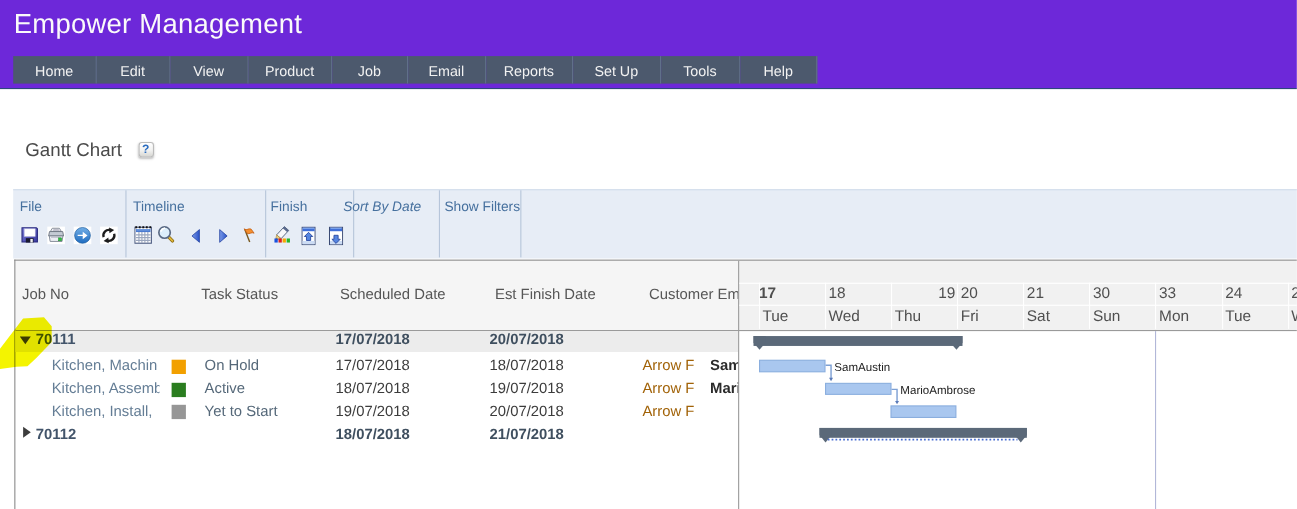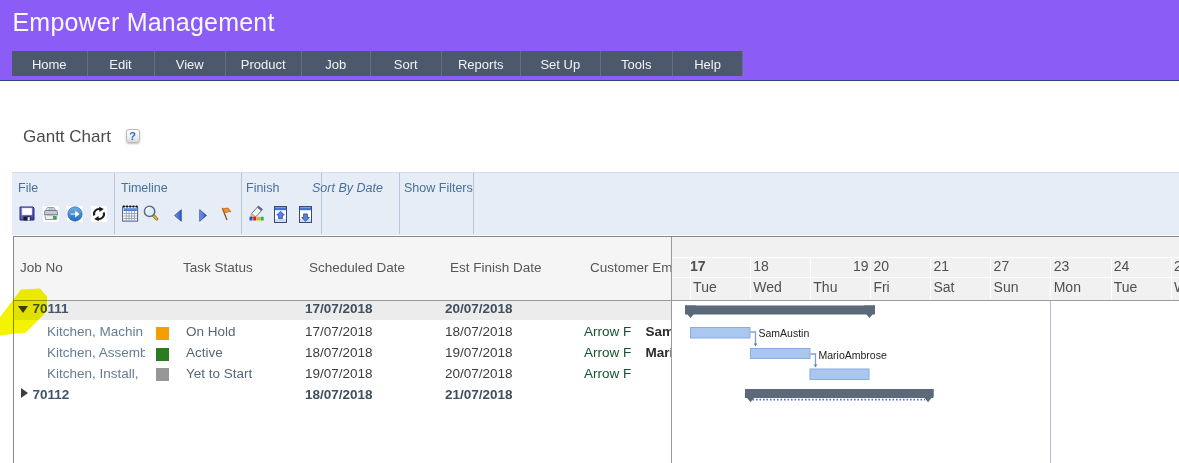--- a/index.html
+++ b/index.html
@@ -1,20 +1,20 @@
 <!DOCTYPE html>
 <html><head>
 <meta charset="utf-8">
 <style>
 * { margin:0; padding:0; box-sizing:border-box; }
 html,body { width:1179px; height:463px; background:#fff; font-family:"Liberation Sans",sans-serif; position:relative; overflow:hidden; }
 .abs { position:absolute; }
 
 
-#hdr { left:0; top:0; width:1179px; height:80px; background:#8b5cf6; }
+#hdr { left:0; top:0; width:1179px; height:80px; background:#6d28d9; }
 #hdr .title { position:absolute; left:12.5px; top:8px; font-size:25px; color:#fafafa; font-weight:400; letter-spacing:0.2px; }
 #hdrline { left:0; top:79.6px; width:1179px; height:1.5px; background:#2c477c; }
 #nav { left:12px; top:50.5px; height:25.2px; display:flex; }
 #nav div { height:25.2px; background:#4c596d; border-right:1px solid #60708a; color:#f2f2f2; font-size:13px; text-align:center; line-height:27px; }
 
 
 #gctitle { left:23px; top:126.5px; font-size:17px; color:#4a4a4a; }
 #helpico { left:125.5px; top:128.6px; width:14px; height:14px; border-radius:3px; background:linear-gradient(180deg,#ffffff 0%,#f2f2f1 55%,#d8d8d4 100%); border:1px solid #bbb; box-shadow:0 1px 2px rgba(0,0,0,0.25); color:#2a6cc0; font-size:11px; font-weight:bold; text-align:center; line-height:13.5px; }
 
 
@@ -37,38 +37,38 @@
 .gh-day { position:absolute; top:279px; font-size:14px; color:#4f4f4f; }
 
 
 #row1bg { left:14px; top:301px; width:657px; height:18.7px; background:#ececec; }
 .cell { position:absolute; font-size:13.5px; white-space:nowrap; }
 .tname { color:#647d95; }
 .tstat { color:#556879; }
 .tdate { color:#3c3c3c; }
 .sumtxt { color:#42546a; font-weight:bold; }
 .sumdate { color:#3f4f5f; font-weight:bold; }
-.cust { color:#14532d; }
+.cust { color:#a16207; }
 .emp { color:#2b2b2b; font-weight:bold; }
 .sq { position:absolute; width:13px; height:13px; }
 #weekline { left:1050px; top:300.5px; width:1px; height:162.5px; background:#b2b7d8; }
 </style>
 </head>
 <body>
 
 <div class="abs" id="hdr">
   <div class="title">Empower Management</div>
 </div>
 <div class="abs" id="nav">
   <div style="width:75.5px;">Home</div>
     <div style="width:67px;">Edit</div>
     <div style="width:71.5px;">View</div>
     <div style="width:75.5px;">Product</div>
     <div style="width:69.5px;">Job</div>
-    <div style="width:70.5px;">Sort</div>
+    <div style="width:70.5px;">Email</div>
     <div style="width:79.5px;">Reports</div>
     <div style="width:79.5px;">Set Up</div>
     <div style="width:72.5px;">Tools</div>
     <div style="width:70px;">Help</div>
 </div>
 <div class="abs" id="hdrline"></div>
 
 <div class="abs" id="gctitle">Gantt Chart</div>
 <div class="abs" id="helpico">?</div>
 
@@ -211,24 +211,24 @@
     <div class="gh-vline" style="left:810.0px;"></div>
     <div class="gh-num" style="left:853px;">19</div>
     <div class="gh-day" style="left:813.3px;">Thu</div>
     <div class="gh-vline" style="left:870.1px;"></div>
     <div class="gh-num" style="left:873.4px;">20</div>
     <div class="gh-day" style="left:873.4px;">Fri</div>
     <div class="gh-vline" style="left:930.2px;"></div>
     <div class="gh-num" style="left:933.5px;">21</div>
     <div class="gh-day" style="left:933.5px;">Sat</div>
     <div class="gh-vline" style="left:990.3px;"></div>
-    <div class="gh-num" style="left:993.6px;">27</div>
+    <div class="gh-num" style="left:993.6px;">30</div>
     <div class="gh-day" style="left:993.6px;">Sun</div>
     <div class="gh-vline" style="left:1050.4px;"></div>
-    <div class="gh-num" style="left:1053.7px;">23</div>
+    <div class="gh-num" style="left:1053.7px;">33</div>
     <div class="gh-day" style="left:1053.7px;">Mon</div>
     <div class="gh-vline" style="left:1110.5px;"></div>
     <div class="gh-num" style="left:1113.8px;">24</div>
     <div class="gh-day" style="left:1113.8px;">Tue</div>
     <div class="gh-vline" style="left:1170.6px;"></div>
     <div class="gh-num" style="left:1173.9px;">25</div>
     <div class="gh-day" style="left:1173.9px;">Wed</div>
   </div>
 
 <div id="rows">

